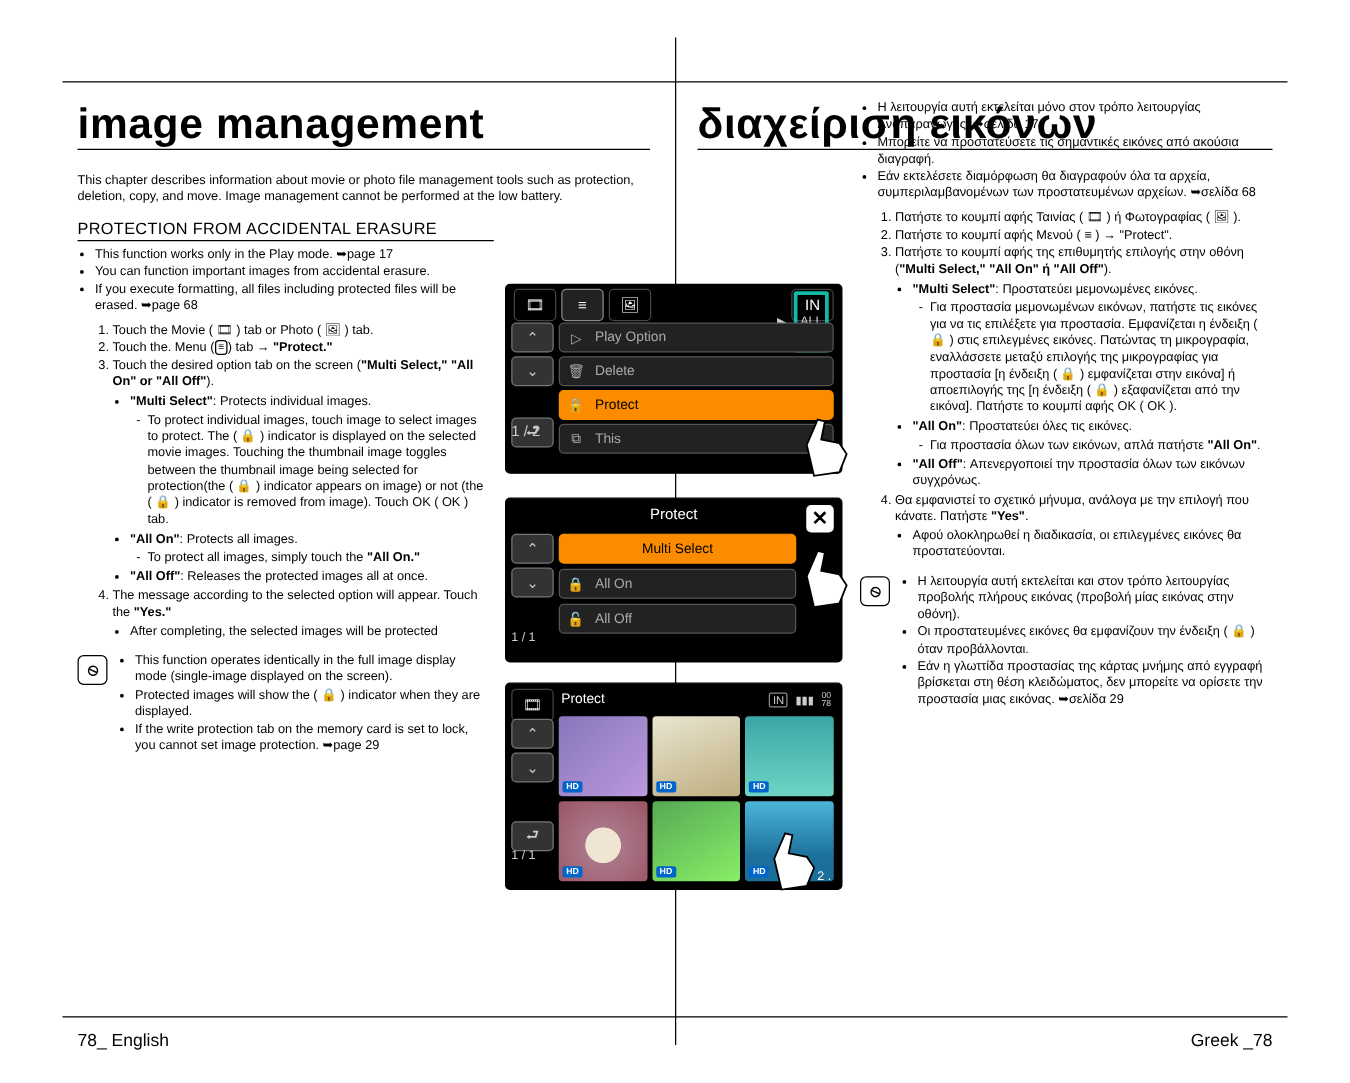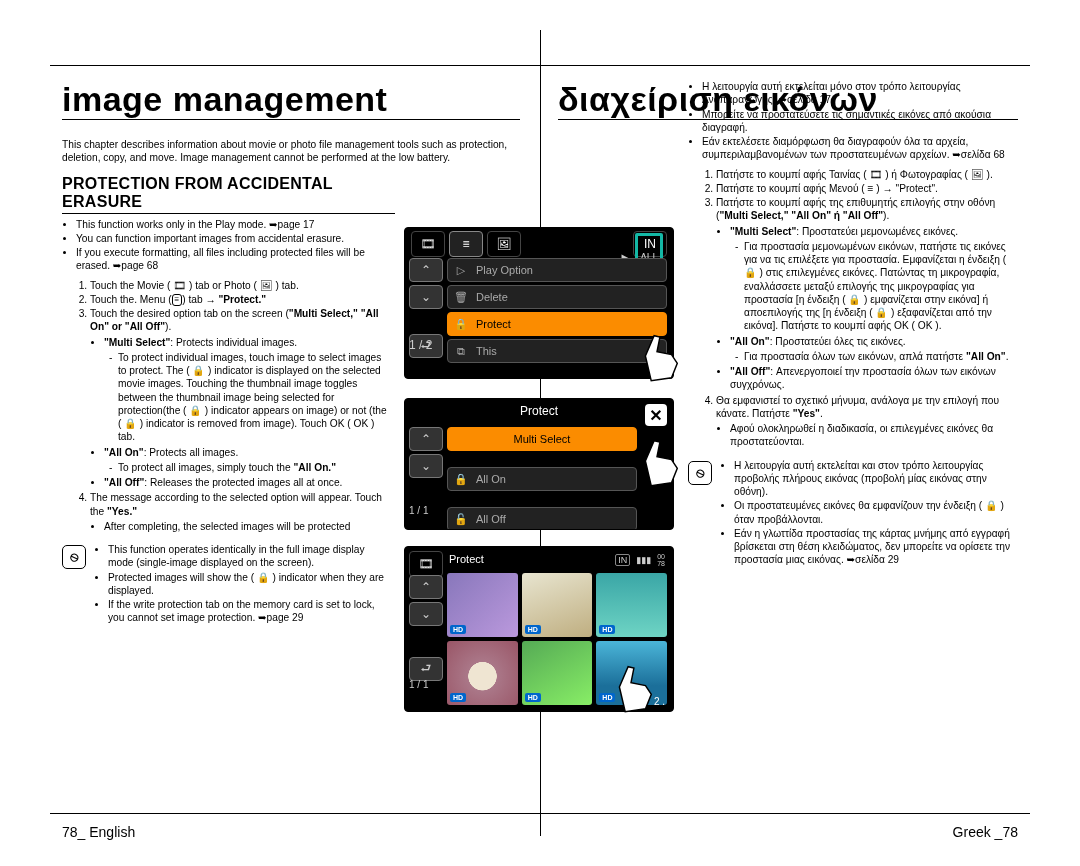--- a/index.html
+++ b/index.html
@@ -16,21 +16,21 @@
   .rootTitle{position:absolute;top:82px;font-size:34px;font-weight:700;letter-spacing:0.5px;line-height:1}
   .rootTitle.left{left:62px}
   .rootTitle.right{left:558px}
   .rootRule{position:absolute;top:119px;border-top:1.5px solid #000}
   .rootRule.left{left:62px;width:458px}
   .rootRule.right{left:558px;width:460px}
 
   .intro{font-size:10.2px;line-height:1.3;margin-top:62px;width:458px}
   .col.right .intro{width:458px}
 
-  .hdr{font-size:16px;font-weight:700;border-bottom:1.3px solid #000;margin-top:10px;padding-bottom:2px;letter-spacing:0.3px}
+  .hdr{font-size:13px;font-weight:400;border-bottom:1.3px solid #000;margin-top:10px;padding-bottom:2px;letter-spacing:0.3px}
   .hdr.left{width:333px}
   .hdr.right{width:333px}
 
   ul.b{list-style:disc;margin:4px 0 0 14px;padding:0;font-size:10.2px;line-height:1.3}
   ul.b li{margin-bottom:1px}
   ol.n{list-style:decimal;margin:6px 0 0 28px;padding:0;font-size:10.2px;line-height:1.3}
   ol.n li{margin-bottom:1px}
   ul.sub{list-style:'-  ';margin:2px 0 2px 14px;padding:0}
   ul.sub.b2{list-style:disc}
   .b strong,.n strong{font-weight:700}
@@ -64,21 +64,21 @@
   .row.sel{background:#fb8c00;color:#000;border-color:#fb8c00}
   .row.sel .ic,.row.sel .t{color:#000}
   .rtGlyph{position:absolute;right:10px;top:5px;display:flex;gap:6px;font-size:10px;color:#ccc;align-items:center}
 
   
   .sim2{top:398px}
   .s2{width:268px;height:130px}
   .s2 .title{text-align:center;font-size:12px;padding:5px 0}
   .s2 .side{top:28px}
   .s2 .pager{position:absolute;left:4px;top:106px;font-size:10px;color:#ccc}
-  .s2 .list{position:absolute;left:42px;top:28px;right:36px;display:flex;flex-direction:column;gap:16px}
+  .s2 .list{position:absolute;left:42px;top:28px;right:36px;display:flex;flex-direction:column;gap:4px}
   .s2 .close{position:absolute;right:6px;top:5px;width:22px;height:22px;background:#fff;color:#000;border-radius:4px;display:flex;align-items:center;justify-content:center;font-weight:700}
 
   
   .sim3{top:546px}
   .s3{width:268px;height:164px}
   .s3 .tt{position:absolute;left:44px;top:6px;font-size:11px}
   .s3 .side{top:28px}
   .s3 .pager{position:absolute;left:4px;top:132px;font-size:10px;color:#ccc}
   .s3 .grid{position:absolute;left:42px;top:26px;right:6px;bottom:6px;display:grid;grid-template-columns:repeat(3,1fr);grid-template-rows:repeat(2,1fr);gap:4px}
   .thumb{position:relative;border-radius:3px;overflow:hidden}

